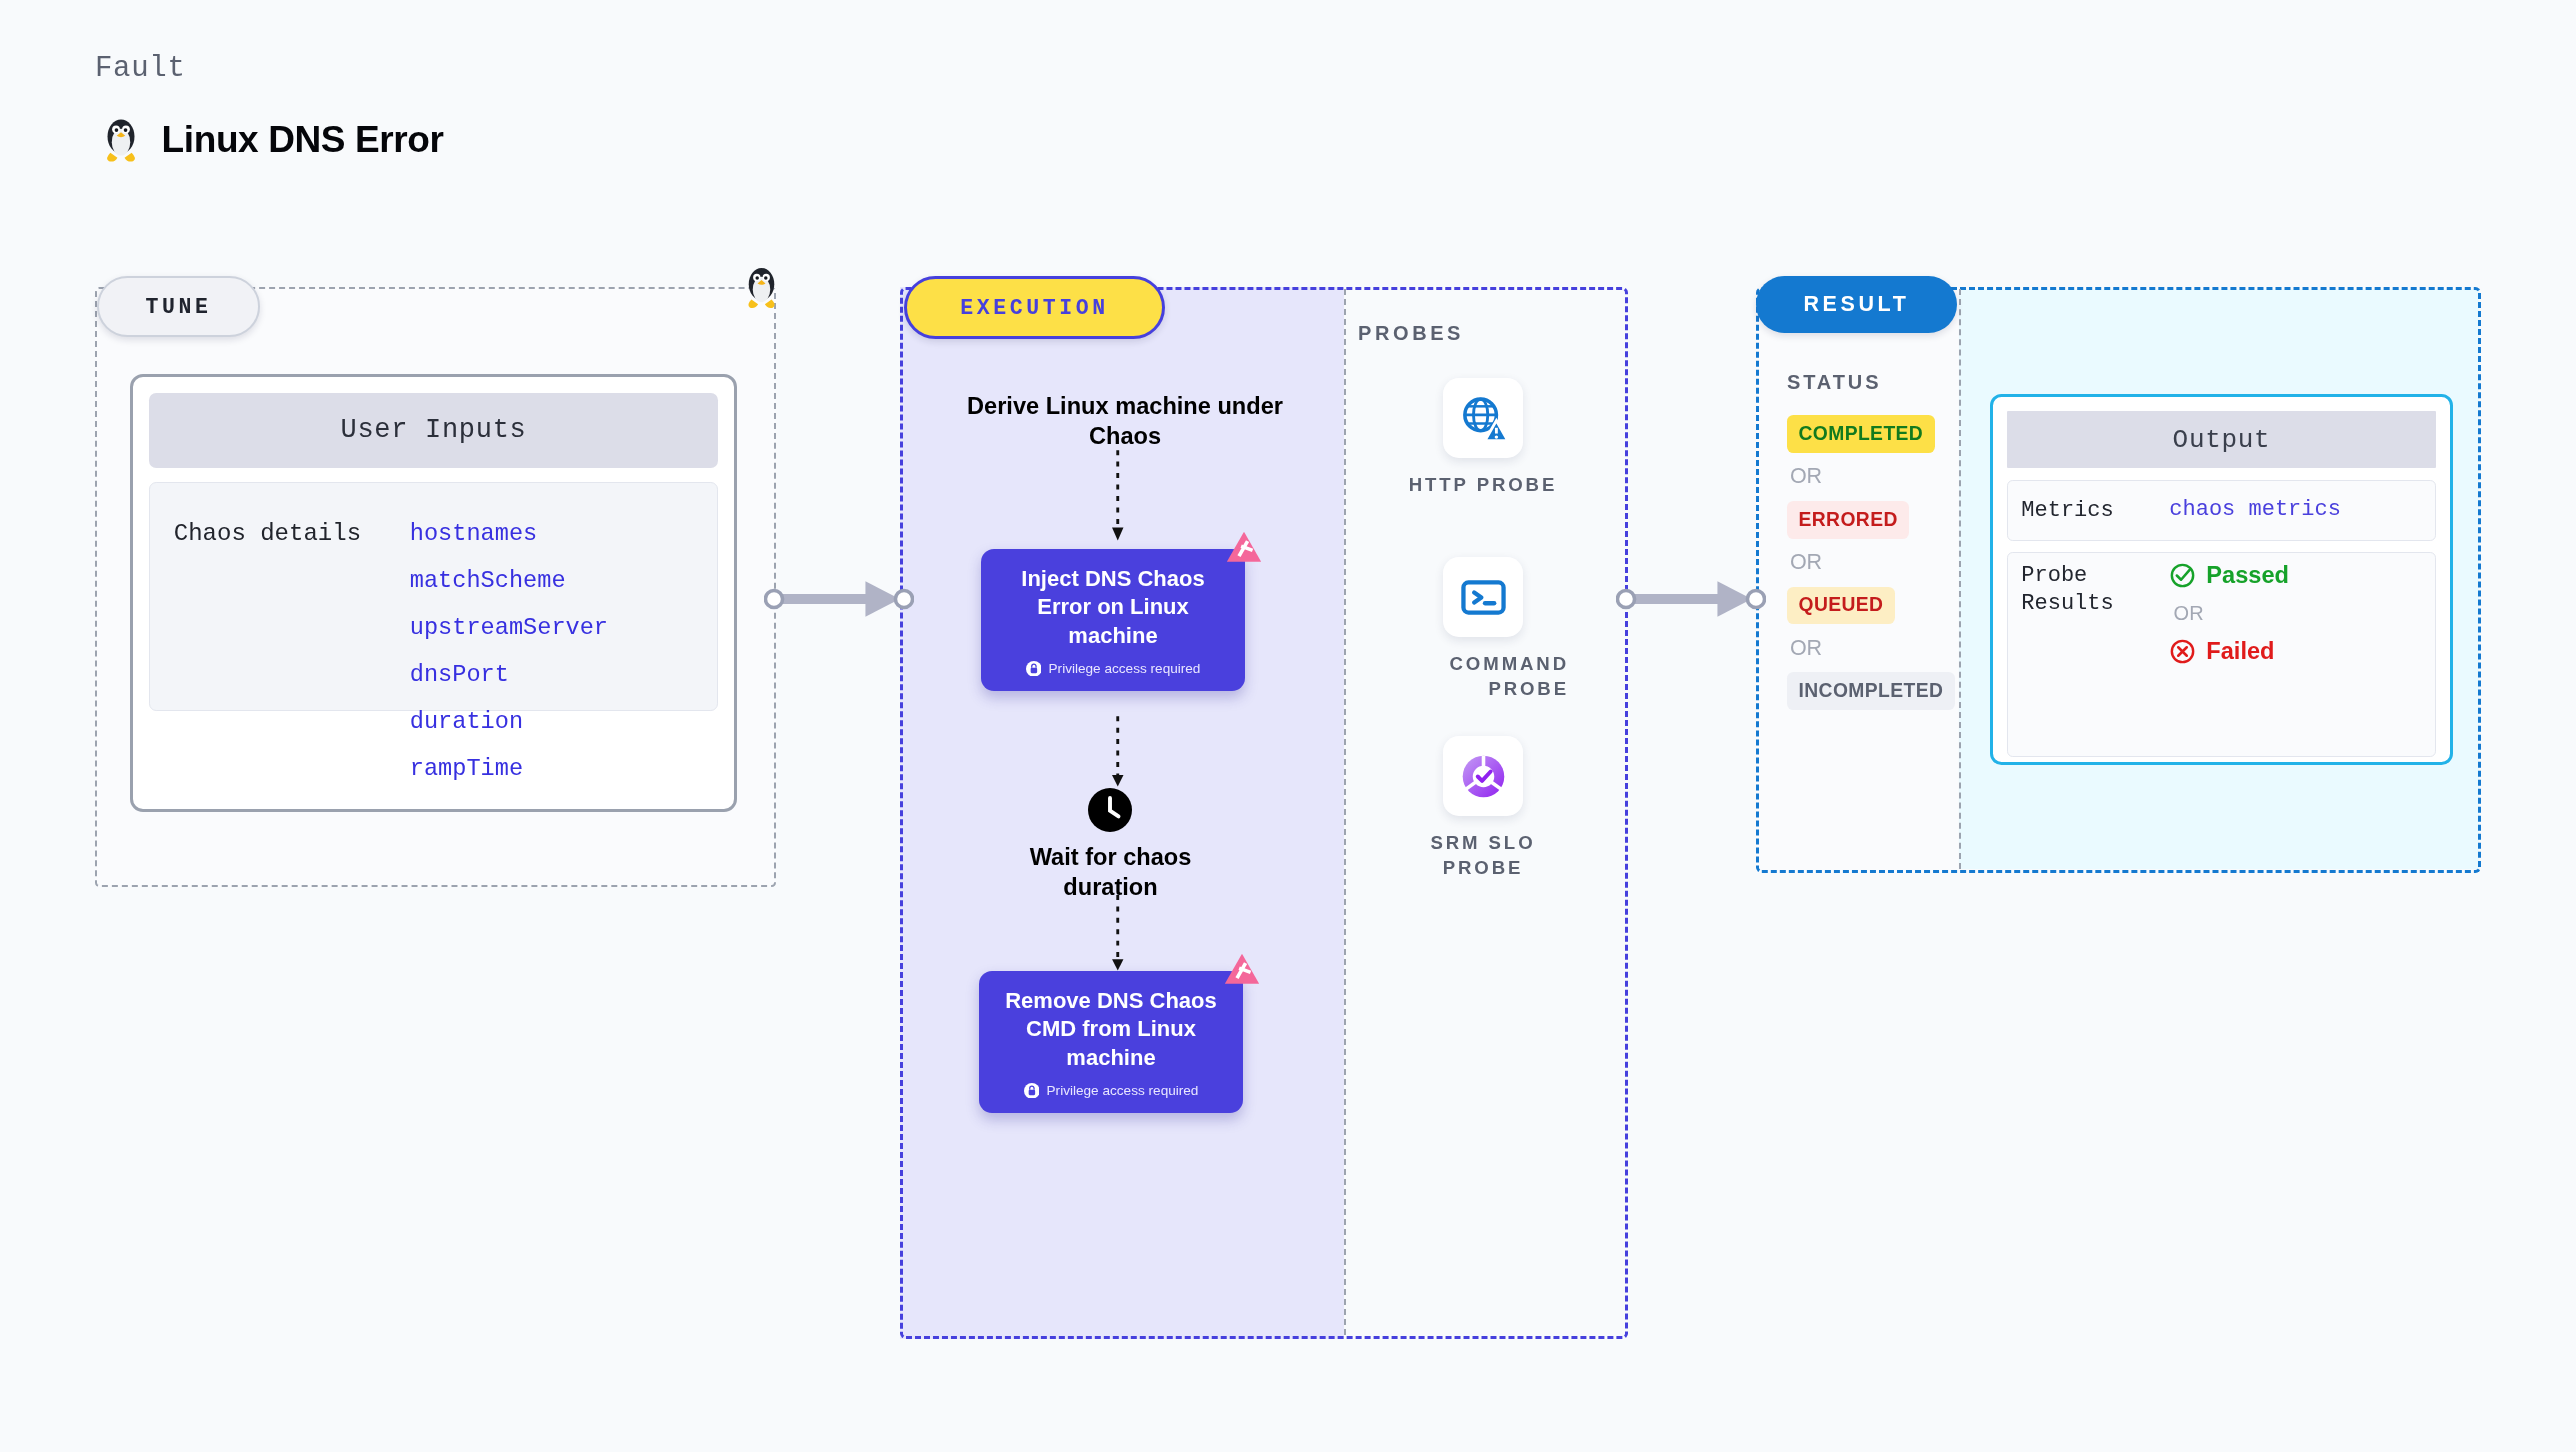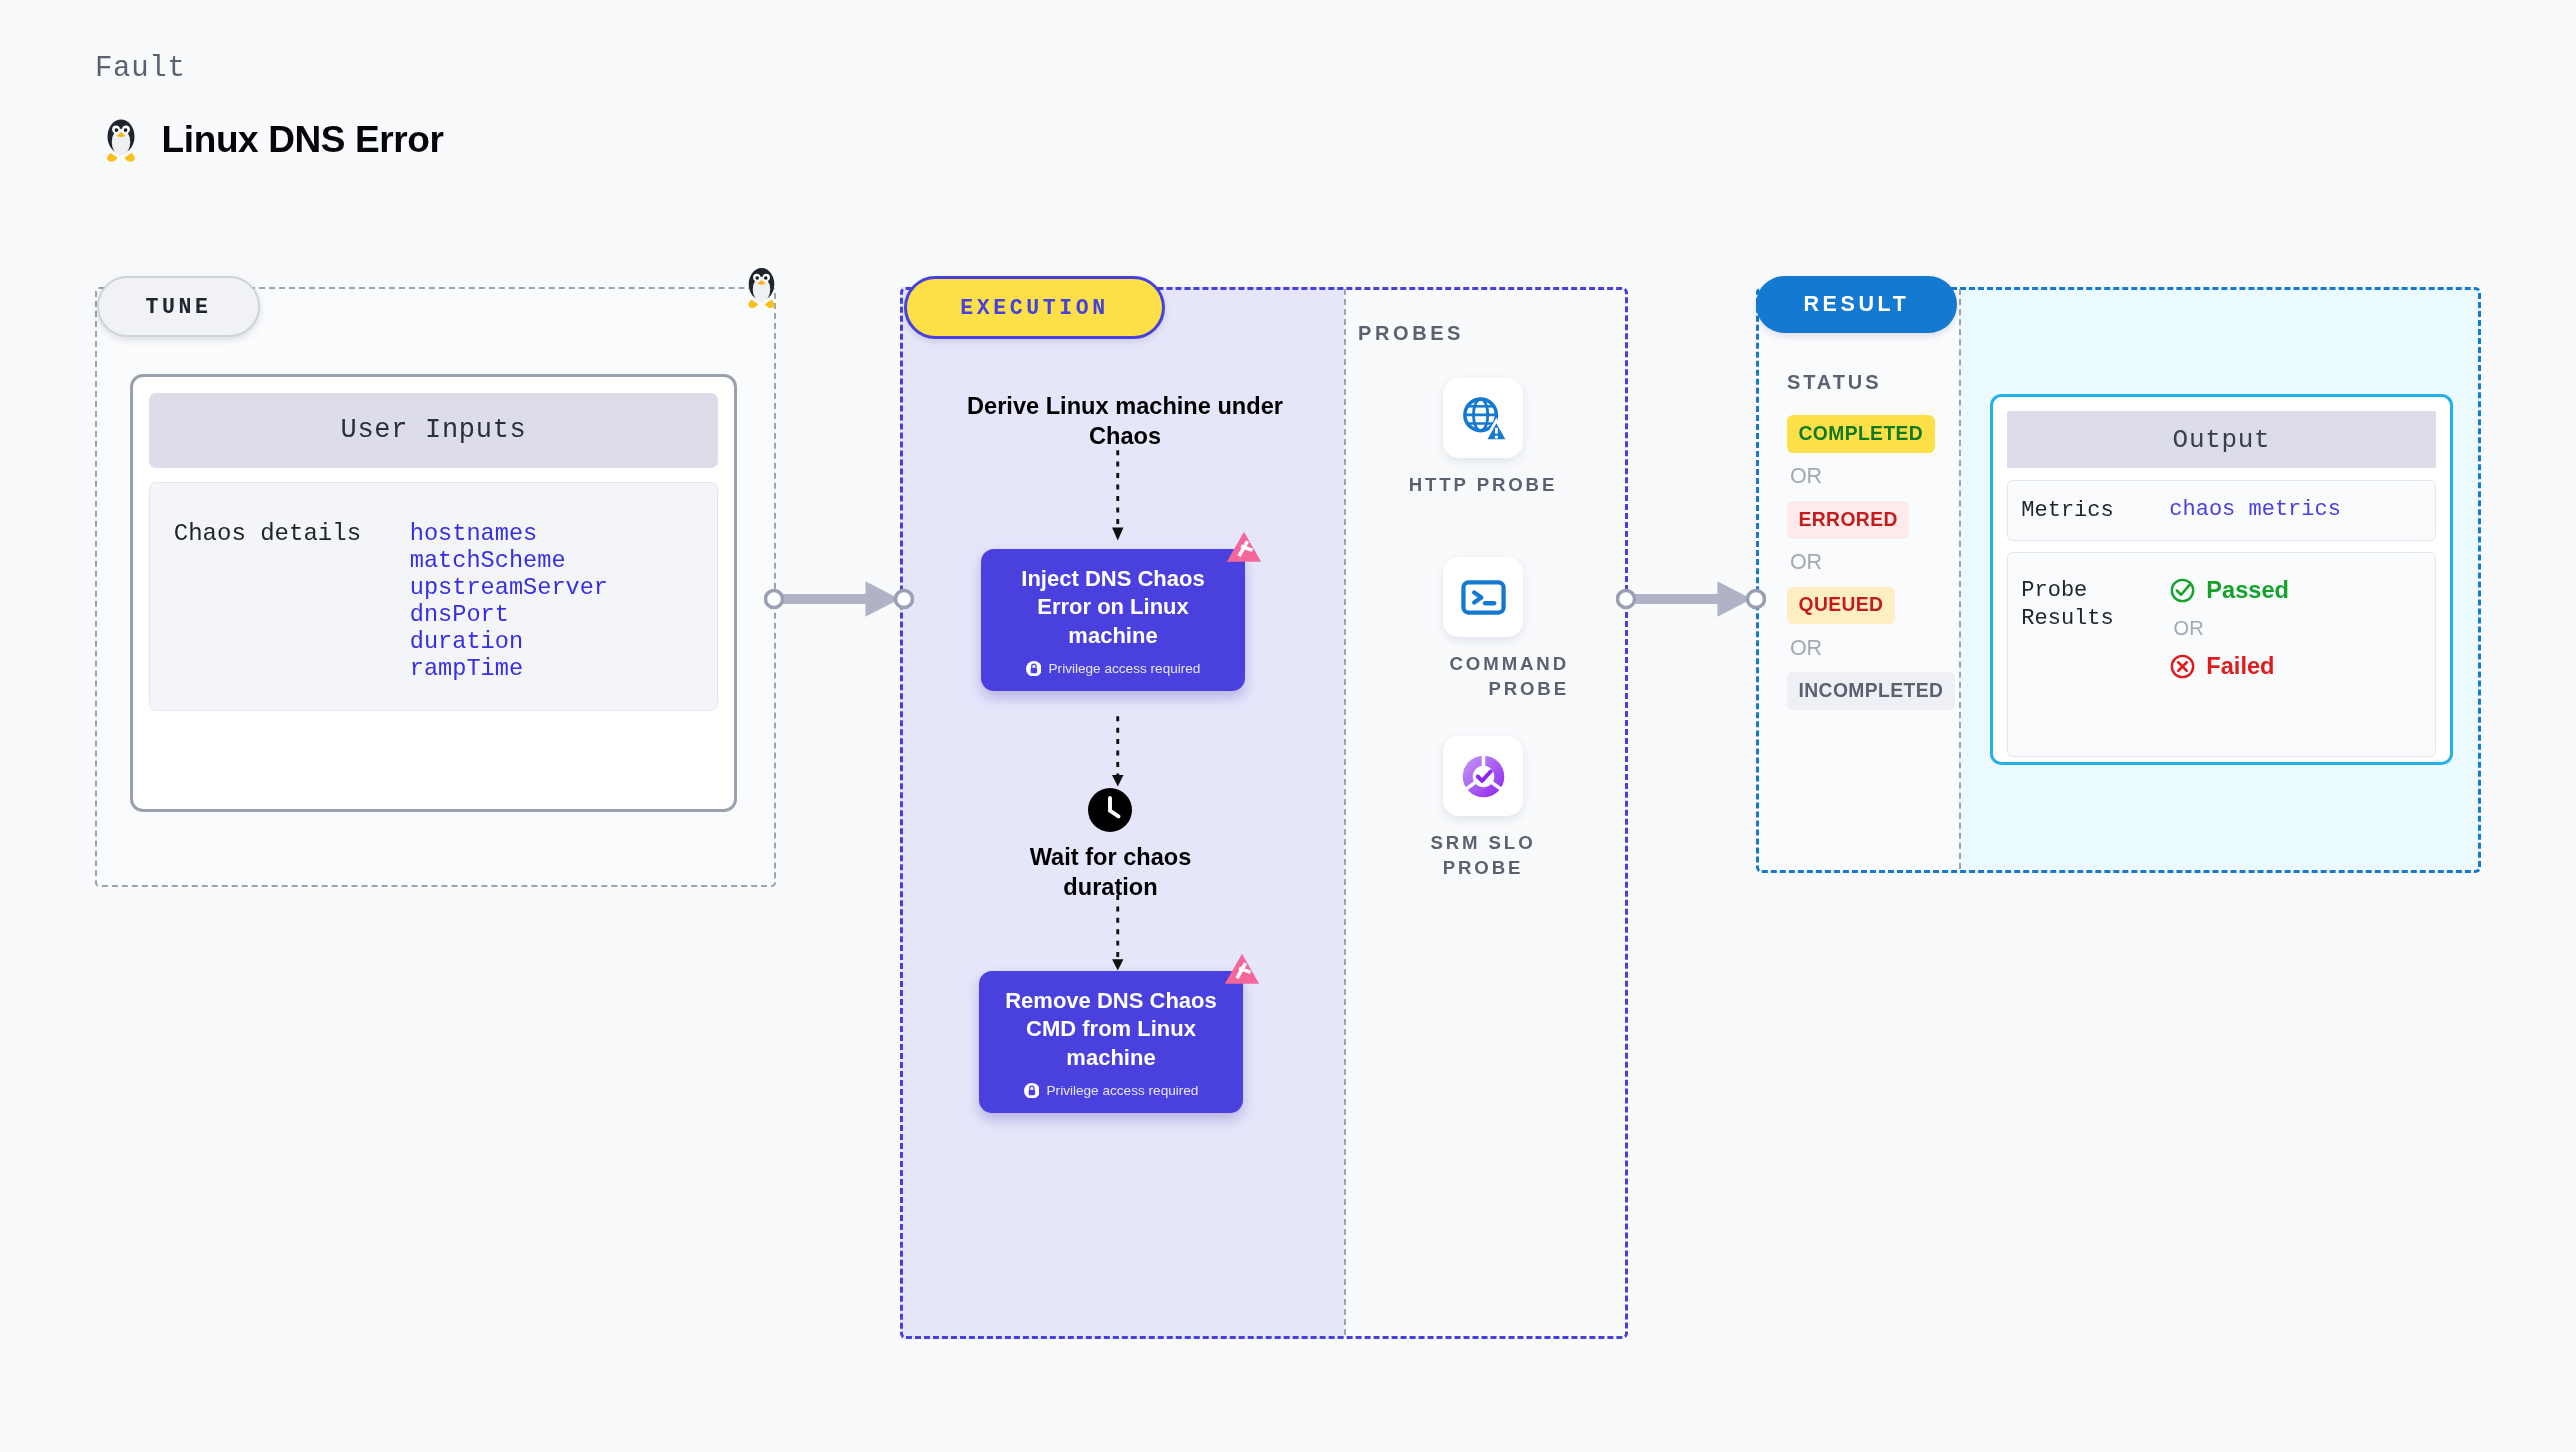--- a/index.html
+++ b/index.html
@@ -98,21 +98,21 @@
     box-sizing: border-box;
     display: flex;
     padding: 37px 0 0 24px;
   }
   #tune-params-label {
     font-size: 24px;
     color: #21242c;
     width: 236px;
     flex: none;
   }
-  #tune-params-list { display: flex; flex-direction: column; }
+  #tune-params-list { display: flex; flex-direction: column; gap: 20px; }
   .tune-param {
     font-size: 23.6px;
     color: #3730e0;
   }
 
   
   #exec-probes-outer {
     position: absolute;
     left: 900px; top: 287px;
     width: 728px; height: 1052px;
@@ -326,21 +326,21 @@
     padding: 15.8px 13px;
   }
   .output-row-key {
     font-size: 22px;
     color: #22262f;
     width: 148px;
     flex: none;
     line-height: 1.25;
   }
   #metrics-value { font-size: 22px; color: #4a40dd; }
-  #probe-results-row { height: 205px; padding-top: 24px; }
+  #probe-results-row { height: 205px; padding-top: 9px; }
   .probe-result-line {
     display: flex;
     align-items: center;
     gap: 10px;
     font-size: 23.6px;
     font-weight: bold;
   }
   #probe-passed { color: #16a22a; }
   #probe-failed { color: #e01b1b; }
   #probe-or {

